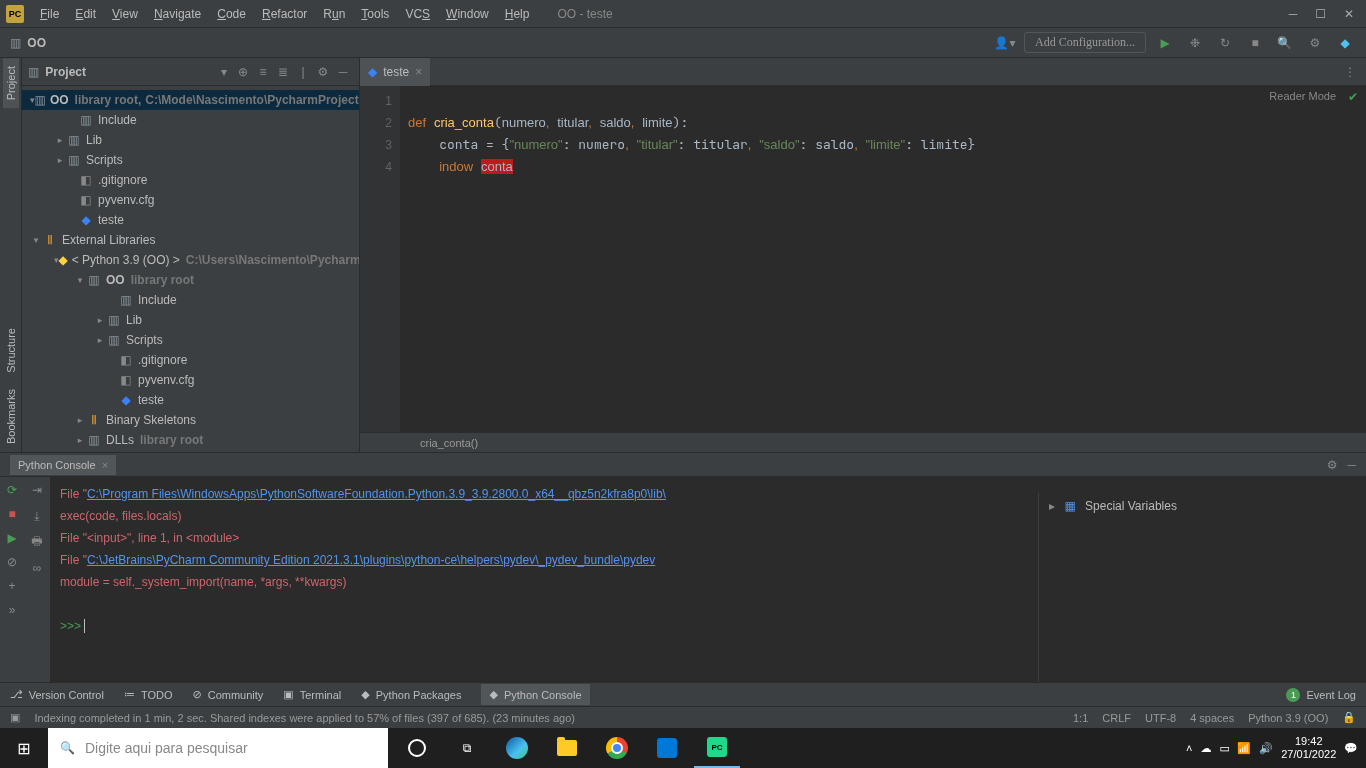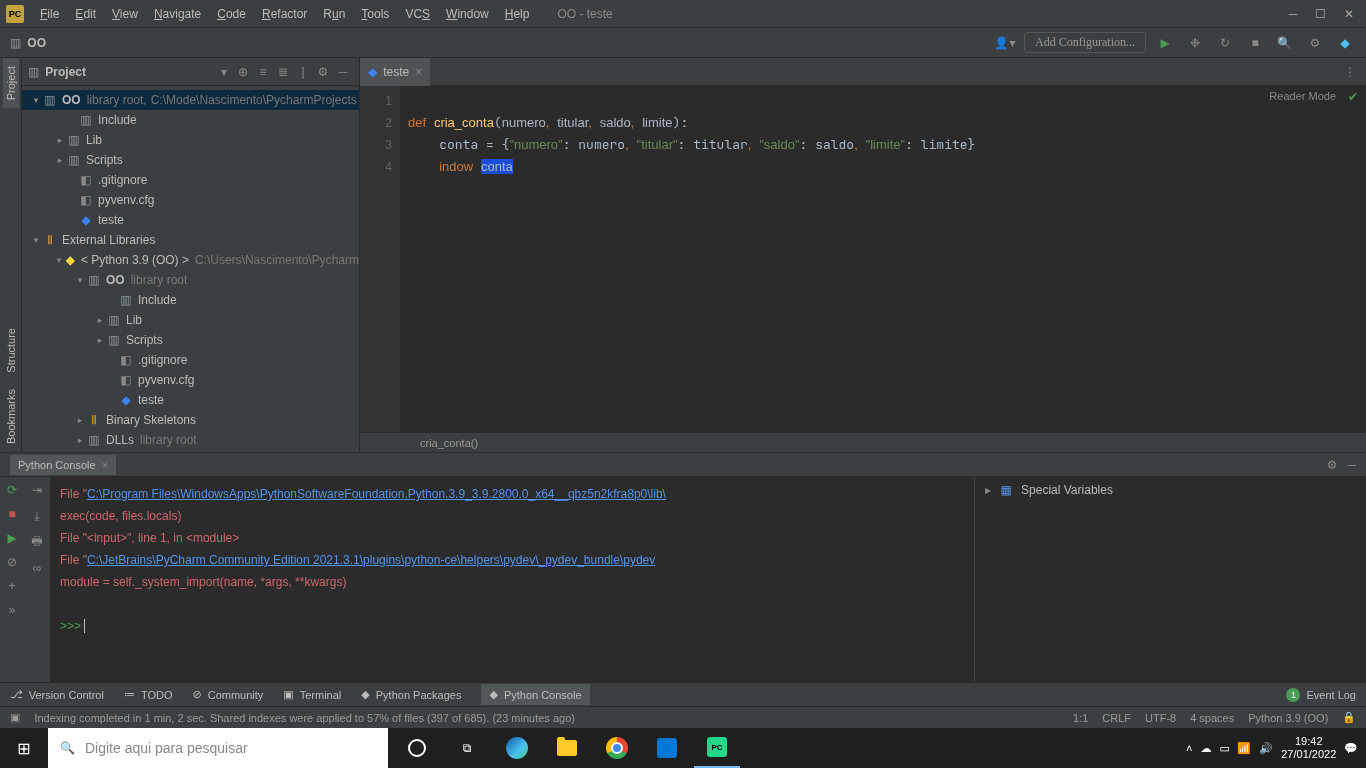--- a/index.html
+++ b/index.html
@@ -23,21 +23,21 @@
 .vtab.active { background: #4e5254; }
 .sidebar { width: 338px; background: #3c3f41; border-right: 1px solid #2b2b2b; display: flex; flex-direction: column; }
 .sidebar-head { height: 28px; display: flex; align-items: center; border-bottom: 1px solid #2b2b2b; padding: 0 6px; }
 .sidebar-head .proj-icon { color: #87939a; margin-right: 6px; }
 .sidebar-head .label { font-weight: bold; flex: 1; }
 .sidebar-head .hicon { width: 20px; color: #888; cursor: pointer; text-align: center; }
 .tree { flex: 1; overflow: auto; padding: 4px 0; font-size: 12px; }
 .tree-node { display: flex; align-items: center; height: 20px; white-space: nowrap; cursor: pointer; }
 .tree-node .arrow { width: 12px; text-align: center; color: #888; font-size: 9px; }
 .tree-node .icon { width: 16px; text-align: center; margin-right: 4px; }
-.tree-node .dim { color: #777; margin-left: 6px; }
+.tree-node .dim { color: #777; margin-left: 6px; font-weight: bold; }
 .tree-node.selected { background: #0d293e; }
 .folder-ic { color: #87939a; }
 .py-ic { color: #3b82f6; }
 .file-ic { color: #888; }
 .editor { flex: 1; display: flex; flex-direction: column; background: #2b2b2b; min-width: 0; }
 .editor-tabs { height: 28px; background: #3c3f41; display: flex; align-items: center; border-bottom: 1px solid #2b2b2b; }
 .editor-tab { display: flex; align-items: center; padding: 0 8px; height: 28px; background: #4e5254; gap: 6px; }
 .editor-tab .close { color: #888; cursor: pointer; }
 .editor-body { flex: 1; display: flex; position: relative; min-height: 0; }
 .gutter { width: 40px; background: #313335; color: #606366; text-align: right; padding: 4px 8px 4px 0; font-family: "JetBrains Mono", Consolas, monospace; font-size: 12px; line-height: 22px; }
@@ -56,21 +56,21 @@
 .console-tab .x { margin-left: 6px; color: #888; cursor: pointer; }
 .console-tabs .gear { margin-left: auto; color: #888; cursor: pointer; }
 .console-body { flex: 1; display: flex; min-height: 0; }
 .console-toolbar { width: 24px; background: #3c3f41; display: flex; flex-direction: column; align-items: center; padding-top: 4px; gap: 6px; }
 .ctb { width: 18px; height: 18px; display: flex; align-items: center; justify-content: center; cursor: pointer; font-size: 12px; }
 .console-toolbar2 { width: 26px; background: #3c3f41; display: flex; flex-direction: column; align-items: center; padding-top: 4px; gap: 8px; }
 .console-output { flex: 1; padding: 6px 10px; font-family: Consolas, monospace; font-size: 12px; line-height: 22px; overflow: auto; }
 .console-output .err { color: #cc666e; }
 .console-output .link { color: #5394ec; text-decoration: underline; }
 .console-output .prompt { color: #499c54; }
-.console-vars { width: 392px; border-left: 1px solid #3c3f41; padding: 6px 10px; font-size: 12px; }
+.console-vars { width: 328px; border-left: 1px solid #3c3f41; padding: 6px 10px; font-size: 12px; margin-top: 16px; }
 .console-vars .arrow { color: #888; margin-right: 6px; }
 .bottom-tabs { height: 24px; background: #3c3f41; border-top: 1px solid #2b2b2b; display: flex; align-items: center; padding: 0 10px; gap: 20px; font-size: 11px; }
 .bottom-tabs .btab { display: flex; align-items: center; gap: 6px; cursor: pointer; }
 .bottom-tabs .btab.active { background: #515658; padding: 4px 8px; }
 .bottom-tabs .right { margin-left: auto; display: flex; align-items: center; gap: 6px; }
 .bottom-tabs .badge { background: #499c54; color: #fff; border-radius: 50%; width: 14px; height: 14px; display: flex; align-items: center; justify-content: center; font-size: 9px; }
 .status-bar { height: 22px; background: #3c3f41; border-top: 1px solid #2b2b2b; display: flex; align-items: center; padding: 0 10px; font-size: 11px; color: #999; gap: 14px; }
 .status-bar .spacer { flex: 1; }
 .taskbar { height: 40px; background: #1f1f1f; display: flex; align-items: center; }
 .taskbar .win { width: 48px; height: 40px; display: flex; align-items: center; justify-content: center; font-size: 16px; color: #fff; cursor: pointer; }
@@ -284,21 +284,21 @@
     <div class="editor-body">
       <div class="gutter">
         <div>1</div>
         <div>2</div>
         <div>3</div>
         <div>4</div>
       </div>
       <div class="code"><span></span>
 <span class="kw">def</span> <span class="fn">cria_conta</span>(<span class="param">numero</span><span class="comma">,</span> <span class="param">titular</span><span class="comma">,</span> <span class="param">saldo</span><span class="comma">,</span> <span class="param">limite</span>):
     conta = {<span class="str">"numero"</span>: numero<span class="comma">,</span> <span class="str">"titular"</span>: titular<span class="comma">,</span> <span class="str">"saldo"</span>: saldo<span class="comma">,</span> <span class="str">"limite"</span>: limite}
-    <span class="kw">indow</span> <span style="background:#1d4ed8">conta</span></div>
+    <span class="kw">indow</span> <span style="background:#b91c1c">conta</span></div>
       <span class="reader-mode">Reader Mode</span>
       <span class="check-icon">✔</span>
     </div>
     <div class="breadcrumb-line">
       <span>cria_conta()</span>
     </div>
   </div>
 </div>
 
 <div class="console-panel">

